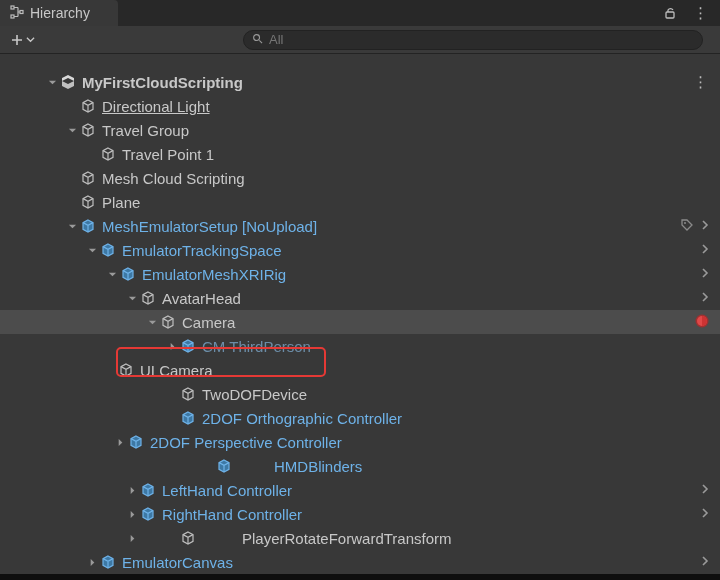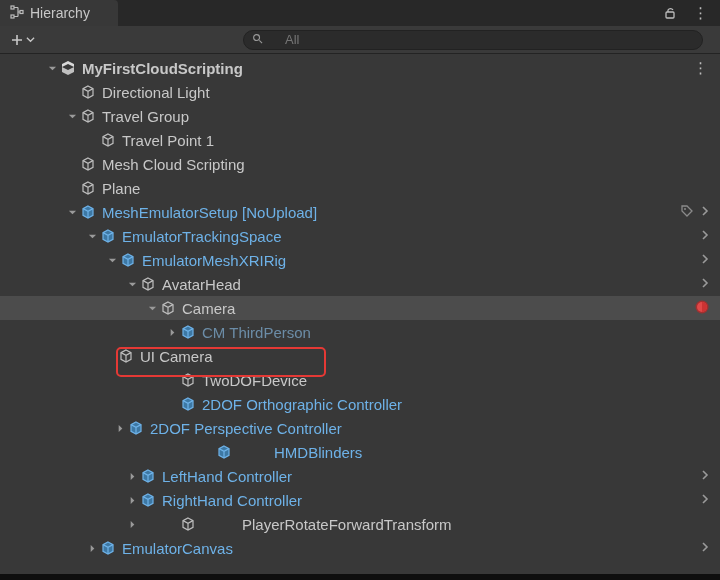--- a/index.html
+++ b/index.html
@@ -9,21 +9,21 @@
   .tabbar { height:26px; background:#282828; display:flex; align-items:stretch; position:relative; }
   .tab { background:#383838; display:flex; align-items:center; gap:6px; padding:0 28px 0 10px; border-top-right-radius:4px; }
   .tab span.icon { display:inline-block; }
   .tab .label { color:#c8c8c8; font-size:14px;}
   .lock { margin-left:auto; display:flex; align-items:center; padding:0 6px; }
   .menu-dots { display:flex; align-items:center; padding:0 10px;}
   
   .toolbar { height:28px; background:#3a3a3a; border-bottom:1px solid #232323; display:flex; align-items:center; padding:0 0 0 6px; gap:4px;}
   .addbtn { display:flex; align-items:center; gap:2px; padding:2px 4px; }
   .searchwrap { flex:1; display:flex; justify-content:flex-start; padding-left:200px;}
-  .search { background:#2b2b2b; border:1px solid #222; border-radius:12px; height:20px; width:460px; display:flex; align-items:center; padding:0 8px; gap:22px;}
+  .search { background:#2b2b2b; border:1px solid #222; border-radius:12px; height:20px; width:460px; display:flex; align-items:center; padding:0 8px; gap:6px;}
   .search input { background:transparent; border:none; outline:none; color:#c8c8c8; font-size:13px; width:100%; }
   .search .mag { color:#999; font-size:12px;}
   
   .tree { flex:1; background:#383838; overflow:auto; padding-top:2px; padding-bottom:6px;}
   .row { height:24px; display:flex; align-items:center; position:relative; white-space:nowrap; }
   .row .toggle { width:12px; display:inline-flex; justify-content:center; color:#b0b0b0; font-size:11px; margin-right:2px;}
   .row .toggle.empty { visibility:hidden; }
   .row .cube { width:16px; height:16px; margin-right:6px; display:inline-flex;}
   .row .name { }
   .row.selected { background:#4c4c4c; }
@@ -87,40 +87,40 @@
               <circle cx="5" cy="5" r="3.2" stroke="#999" stroke-width="1.2" fill="none"></circle>
               <path d="M8 8l3 3" stroke="#999" stroke-width="1.2"></path>
             </svg>
         </span>
         <input type="text" placeholder="All" style="">
       </div>
     </div>
   </div>
 
   <div class="tree" id="tree" style="position: relative;">
-      <div class="row" style="padding-left: 46px;">
+      <div class="row" style="padding-left: 46px; margin-top: 14px;">
         <span class="toggle">
           <svg width="9" height="9" viewBox="0 0 10 10">
             <path d="M1 3l4 4 4-4" fill="#9a9a9a"></path>
           </svg>
         </span>
         <span class="cube">
           <svg width="16" height="16" viewBox="0 0 16 16">
             <g fill="#d8d8d8">
               <path d="M8 1l6 3v3L8 4 2 7V4z"></path>
               <path d="M2 7l6 3 6-3v5l-6 3-6-3z" opacity=".85"></path>
             </g>
           </svg>
         </span>
         <span class="name gray bold" style="font-weight: 600;">MyFirstCloudScripting</span>
         <span class="right">
           <span class="kebab">⋮</span>
         </span>
       </div>
-      <div class="row" style="padding-left: 66px;">
+      <div class="row" style="padding-left: 66px; text-decoration: underline;">
         <span class="toggle empty"></span>
         <span class="cube">
           <svg width="16" height="16" viewBox="0 0 16 16">
             <g stroke="#bfbfbf" stroke-width="1.2" fill="none">
               <path d="M8 2l5 2.6v6.8L8 14l-5-2.6V4.6z"></path>
               <path d="M3 4.6L8 7.2l5-2.6M8 7.2V14" fill="none"></path>
             </g>
           </svg>
         </span>
         <span class="name gray">Directional Light</span>

